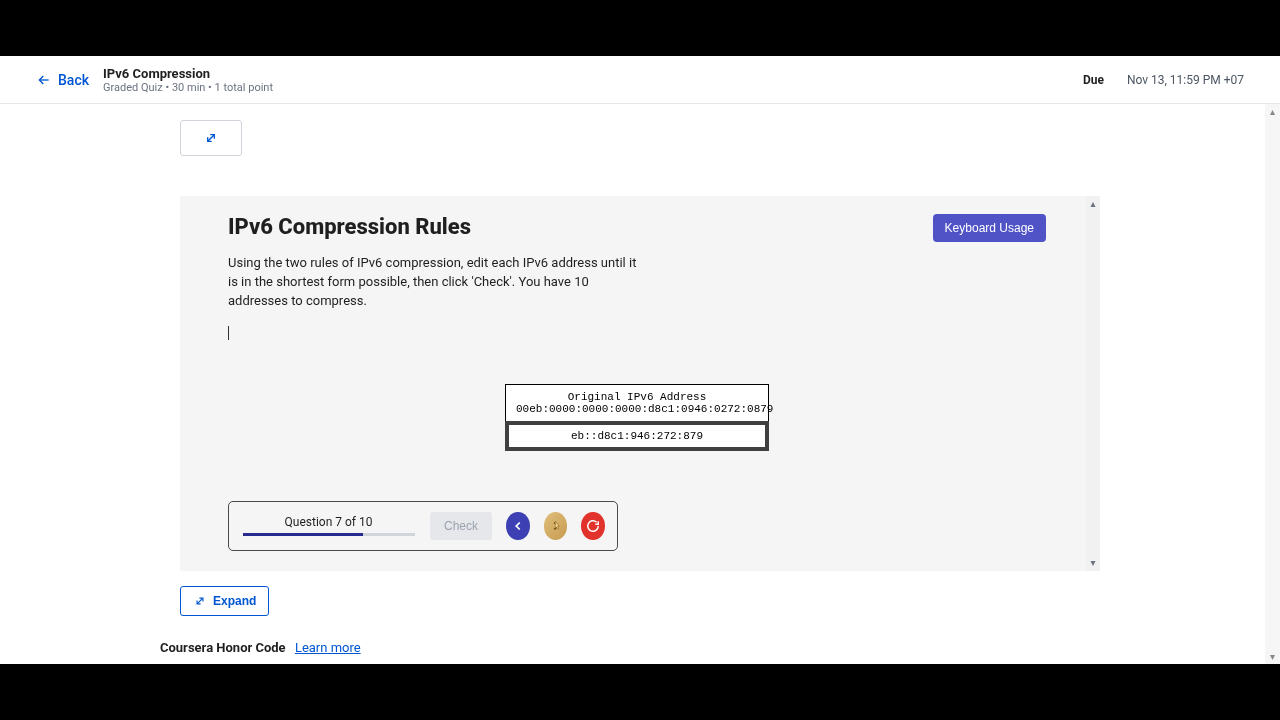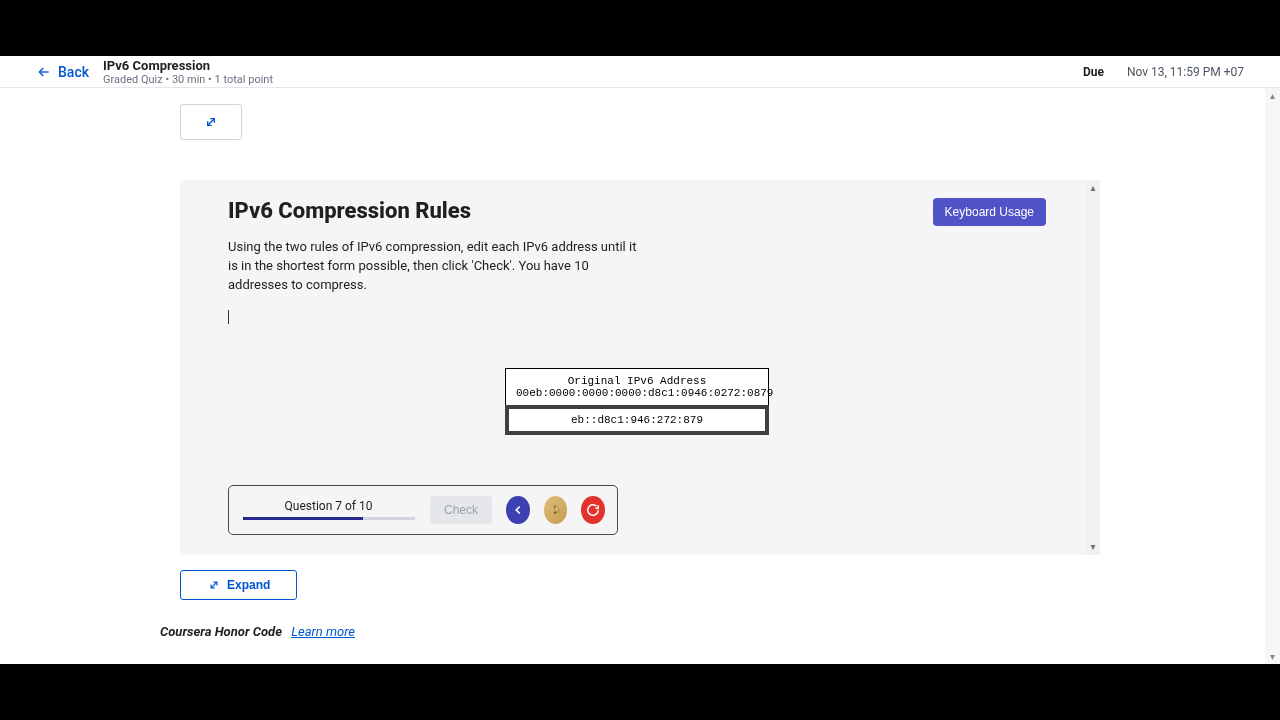--- a/index.html
+++ b/index.html
@@ -3,21 +3,21 @@
 <meta charset="utf-8">
 <style>
   * { box-sizing: border-box; margin: 0; padding: 0; }
   html, body { height: 100%; font-family: -apple-system, BlinkMacSystemFont, "Segoe UI", Roboto, Arial, sans-serif; }
   body { display: flex; flex-direction: column; background: #000; }
 
   .letterbox-top, .letterbox-bottom { background: #000; flex: 0 0 56px; }
   .app { background: #fff; flex: 1 1 auto; display: flex; flex-direction: column; overflow: hidden; }
 
   
-  .topbar { height: 32px; border-bottom: 1px solid #e5e7eb; display: flex; align-items: center; padding: 0 36px; justify-content: space-between; }
+  .topbar { height: 48px; border-bottom: 1px solid #e5e7eb; display: flex; align-items: center; padding: 0 36px; justify-content: space-between; }
   .topbar-left { display: flex; align-items: center; gap: 14px; }
   .back-link { color: #0056d2; font-size: 14px; font-weight: 500; display: flex; align-items: center; gap: 6px; cursor: pointer; }
   .back-arrow { width: 16px; height: 16px; }
   .title-block { display: flex; flex-direction: column; }
   .title-main { font-size: 13px; font-weight: 700; color: #1f1f1f; }
   .title-sub { font-size: 11px; color: #6b7280; }
   .due-block { font-size: 12px; }
   .due-label { font-weight: 700; color: #1f1f1f; margin-right: 20px; }
   .due-value { color: #4b5563; }
 
@@ -54,25 +54,25 @@
   .q-bar { width: 172px; height: 3px; background: #d1d5db; position: relative; }
   .q-bar-fill { height: 3px; background: #272a8f; }
   .check-btn { background: #e5e7eb; color: #9ca3af; border: none; border-radius: 3px; font-size: 12px; padding: 7px 14px; cursor: default; }
   .nav-btn { width: 28px; height: 28px; border-radius: 50%; border: none; display: flex; align-items: center; justify-content: center; cursor: pointer; color: #fff; font-size: 12px; }
   .nav-prev { background: #3d40b3; }
   .nav-next { background: linear-gradient(135deg,#e0be7b,#c79b4f); position: relative; }
   .nav-reset { background: #e2322c; }
   .nav-btn svg { width: 14px; height: 14px; }
   .cursor-overlay { position: absolute; width: 18px; height: 18px; pointer-events: none; }
 
-  .expand-bottom-btn { margin-top: 15px; border: 1px solid #0056d2; border-radius: 3px; background: #fff; color: #0056d2; font-size: 12px; font-weight: 600; padding: 7px 26px; display: inline-flex; align-items: center; gap: 6px; cursor: pointer; }
+  .expand-bottom-btn { margin-top: 15px; border: 1px solid #0056d2; border-radius: 3px; background: #fff; color: #0056d2; font-size: 12px; font-weight: 600; padding: 7px 12px; display: inline-flex; align-items: center; gap: 6px; cursor: pointer; }
   .expand-bottom-btn svg { width: 14px; height: 14px; stroke: #0056d2; }
 
   
-  .honor { margin-top: 24px; margin-left: -20px; font-style: italic; }
+  .honor { margin-top: 24px; margin-left: -20px; }
   .honor-title-row { font-size: 13px; margin-bottom: 10px; }
   .honor-title { font-weight: 700; color: #1f1f1f; margin-right: 6px; }
   .honor-link { color: #0056d2; text-decoration: underline; cursor: pointer; }
 
   
   .page-scrollbar { position: absolute; right: 0; top: 0; bottom: 0; width: 15px; background: #f6f6f6; display: flex; flex-direction: column; align-items: center; justify-content: space-between; padding: 2px 0; }
   .page-scrollbar .arrow { font-size: 10px; color: #888; user-select: none; }
 
 </style>
 </head>

